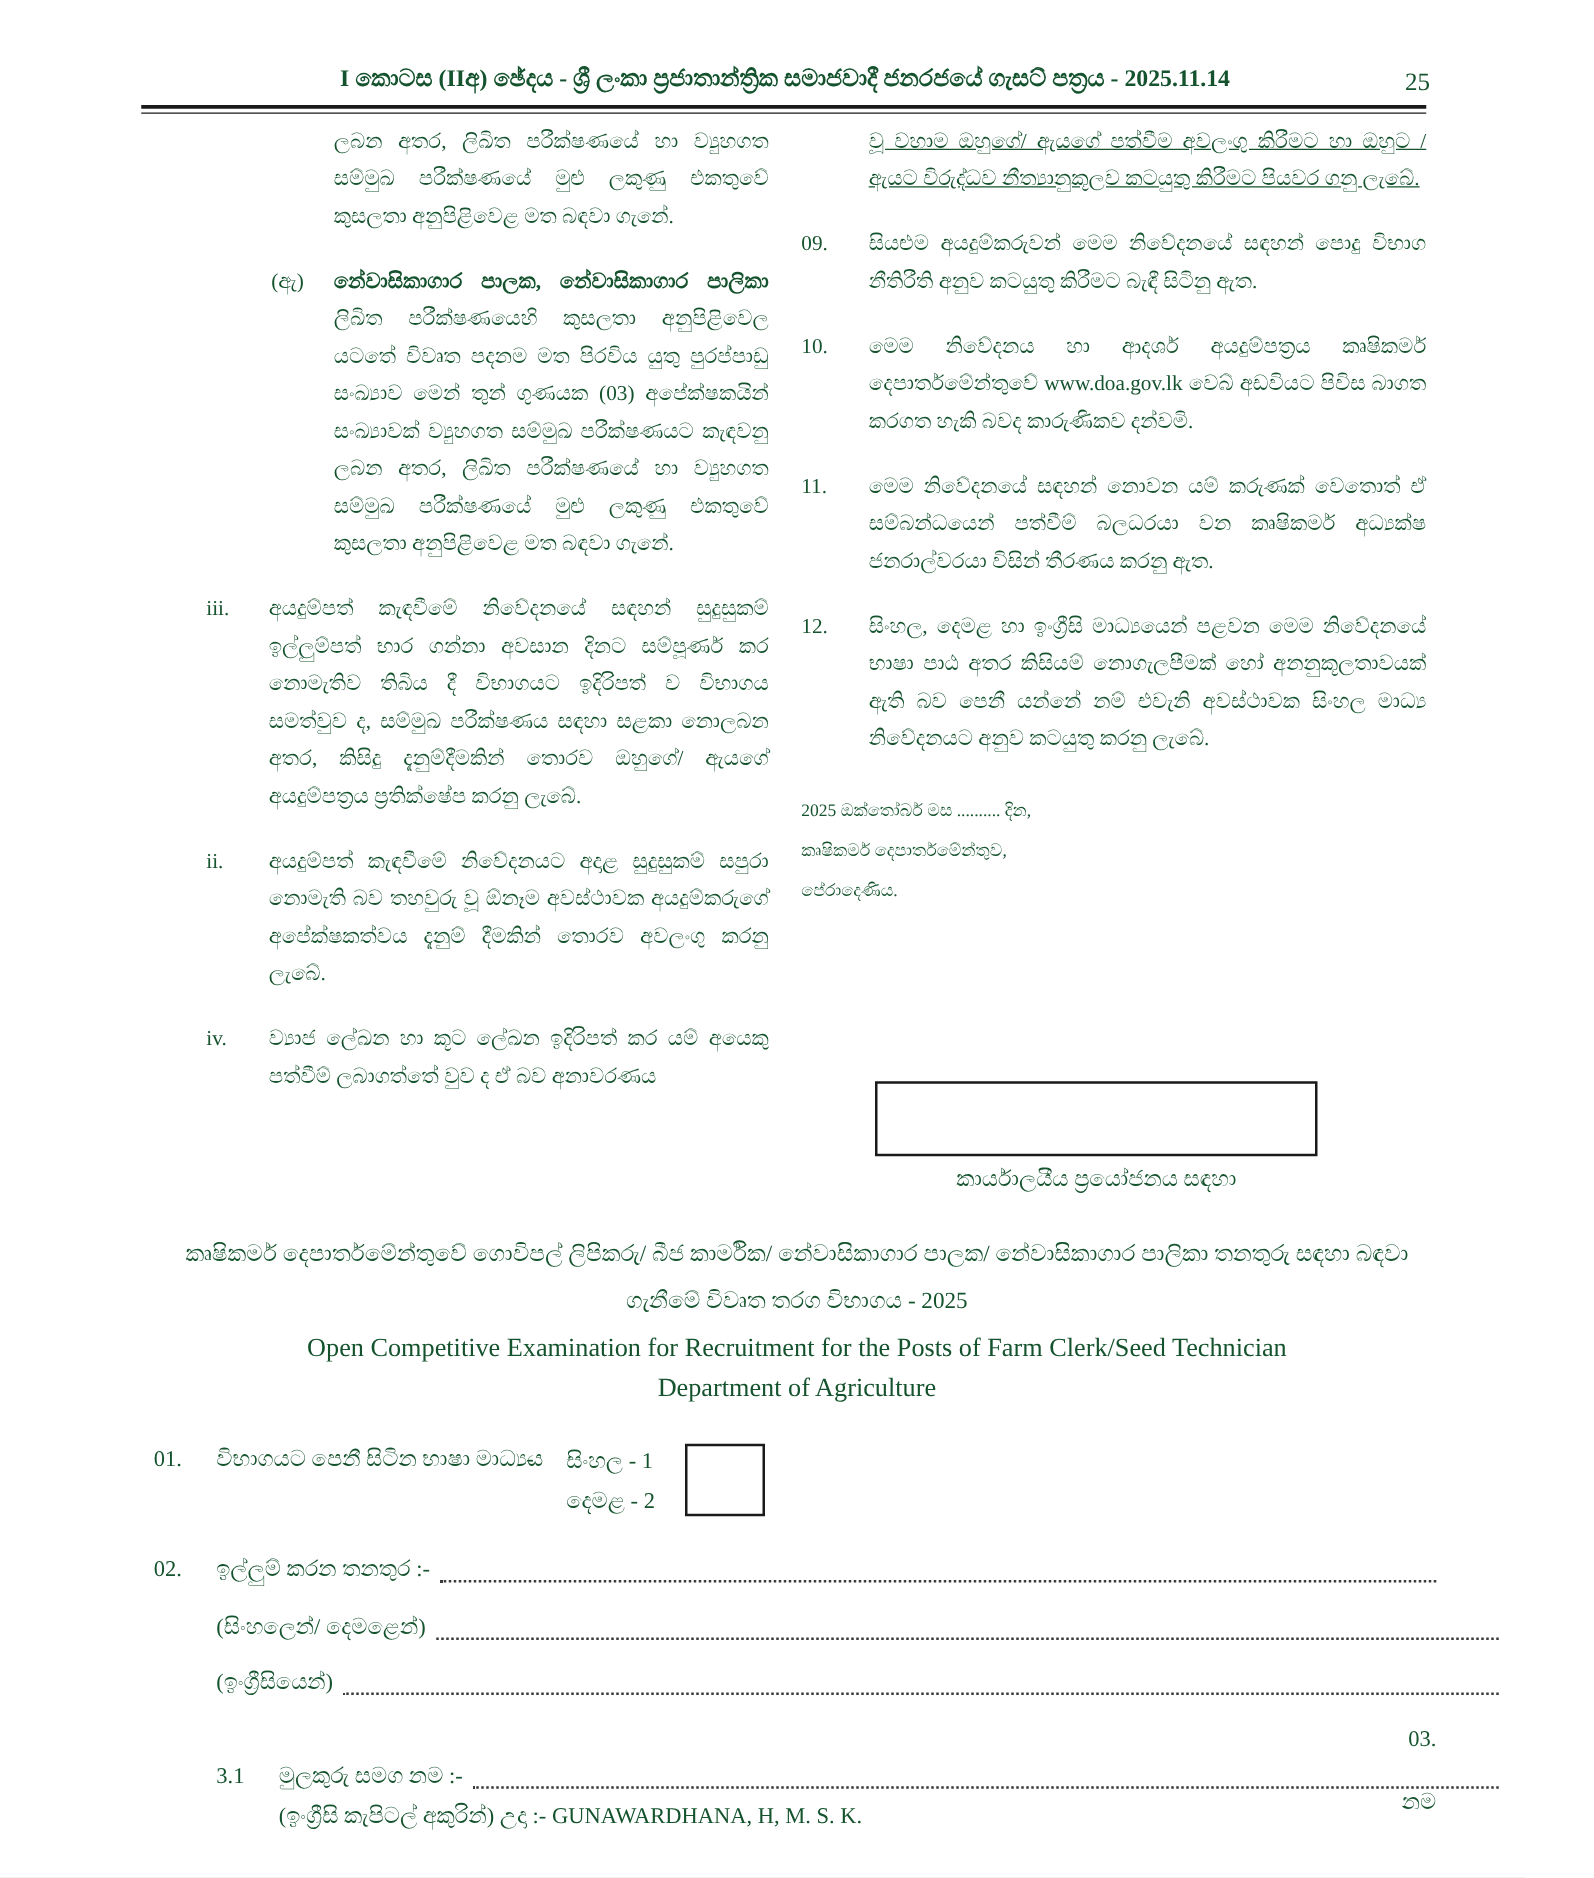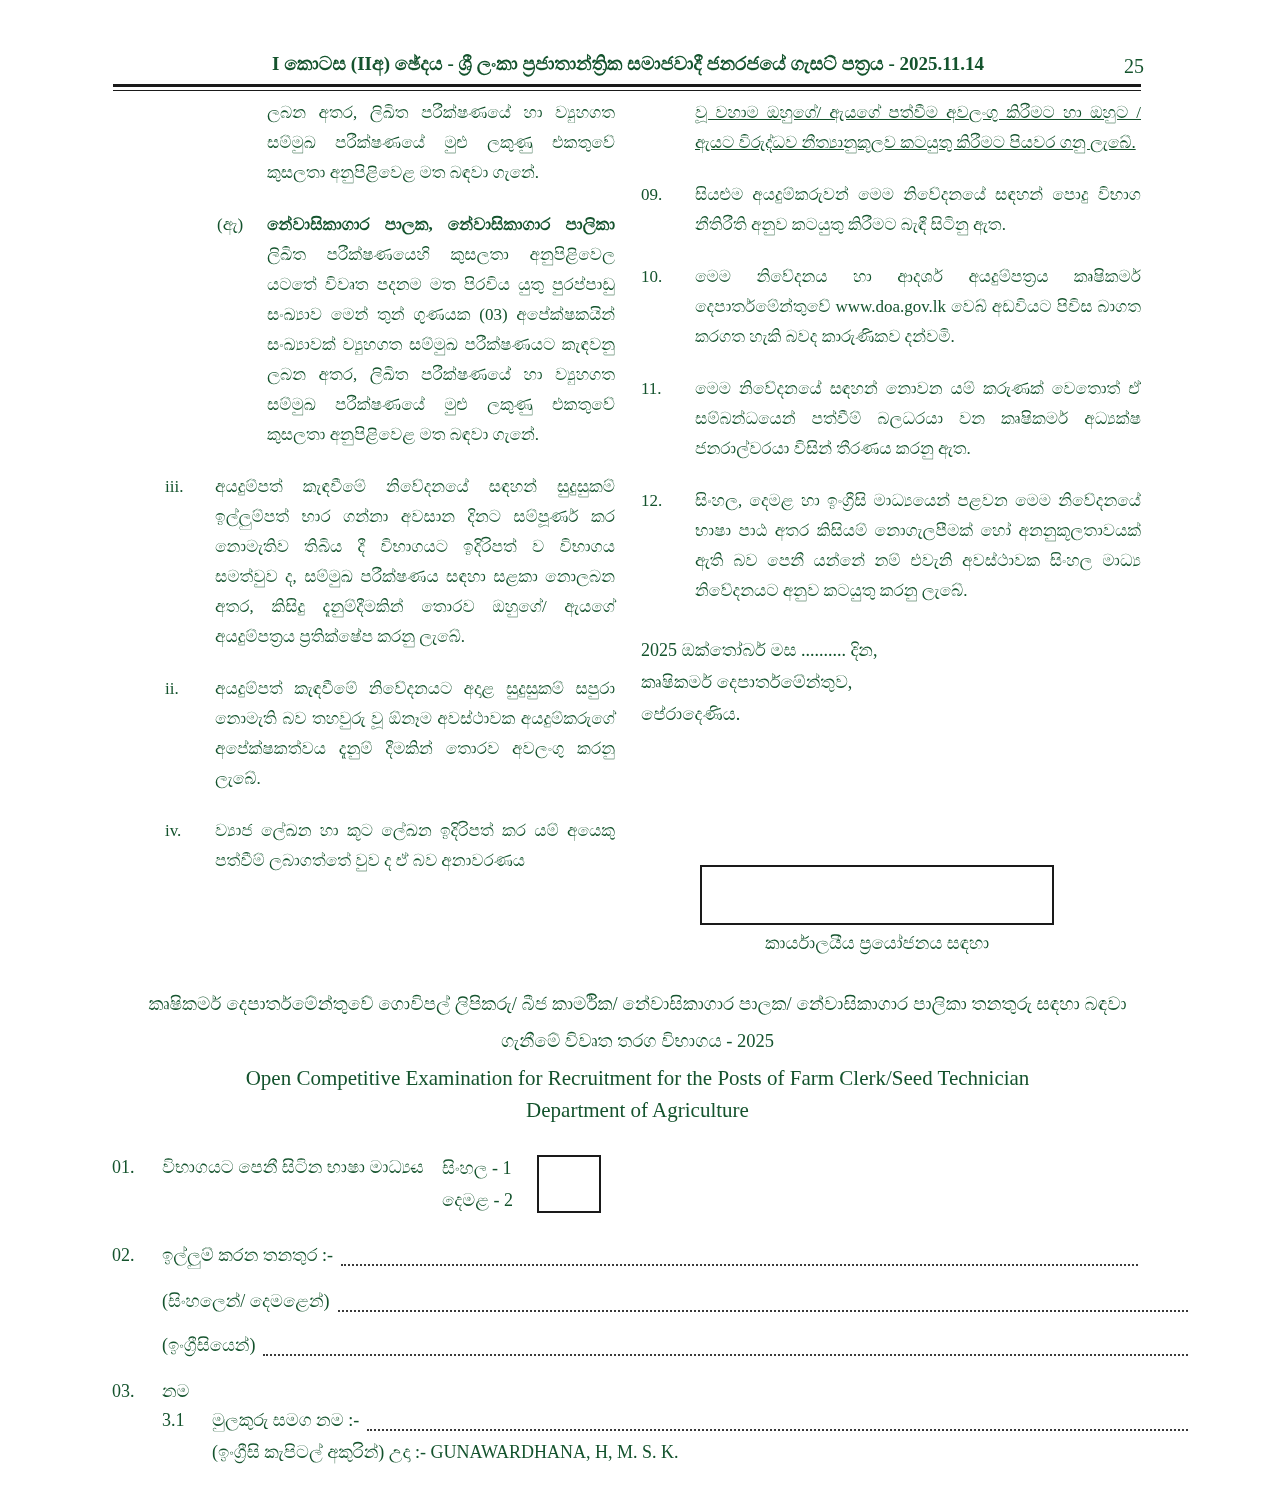--- a/index.html
+++ b/index.html
@@ -33,55 +33,55 @@
   .block { margin:0 0 22px 0; }
   .indent-wide { margin-left:152px; }
   .indent-med  { margin-left:54px;text-decoration:underline; }
   .hang { display:flex; }
   .hang .lbl { flex:0 0 50px; text-align:left; }
   .hang .txt { flex:1; }
   .hang-deep { margin-left:102px; }
   .bold { font-weight:bold; }
   
   .signature { text-align:right; margin:32px 33px 0 0; font-size:17px; line-height:30px; }
-  .dateblock { margin-top:28px; font-size:18px; line-height:32px; text-align:left; }
+  .dateblock { margin-top:28px; font-size:14px; line-height:32px; text-align:left; }
   
   .office-box {
     position:absolute; top:865px; left:700px; width:350px; height:56px;
     border:2px solid #1a1a1a; background:#fff;
   }
   .office-caption {
     position:absolute; top:933px; left:700px; width:354px;
     text-align:center; font-size:18px;
   }
   
   .title-si {
     position:absolute; top:986px; left:80px; width:1115px;
     text-align:center; font-weight:normal; font-size:18.5px; line-height:37px;
   }
   .title-en {
     position:absolute; top:1062px; left:80px; width:1115px;
     text-align:center; font-size:21px; line-height:32px;
     font-family:"Liberation Serif",serif;
   }
   
-  .form-row { position:absolute; left:112px; width:1026px; font-size:18px; line-height:30px; }
+  .form-row { position:absolute; left:123px; width:1026px; font-size:18px; line-height:30px; }
   .row-q1 { top:1152px; }
   .q1-num { position:absolute; left:0; top:0; }
   .q1-label { position:absolute; left:50px; top:0; }
   .q1-dash { position:absolute; left:298px; top:0; }
   .q1-options { position:absolute; left:330px; top:0; line-height:32px; }
   .q1-box { position:absolute; left:425px; top:3px; width:60px; height:54px; border:2px solid #1a1a1a; }
   .leader-row { display:flex; align-items:flex-end; }
   .leader-row .num { flex:0 0 50px; }
   .leader { flex:1; border-bottom:2px dotted #3a3a3a; height:22px; margin:0 0 4px 8px; }
   .row-q2  { top:1240px; }
   .row-q2a { top:1286px; }
   .row-q2b { top:1330px; }
-  .row-q3  { top:1376px; }
+  .row-q3  { top:1376px;flex-direction:column; }
   .row-q3a { top:1405px; }
   .row-q3b { top:1437px; }
   .pad50 { padding-left:50px; }
   .pad100 { padding-left:100px; }
 </style>
 </head>
 <body>
 
 <div class="page">
 

